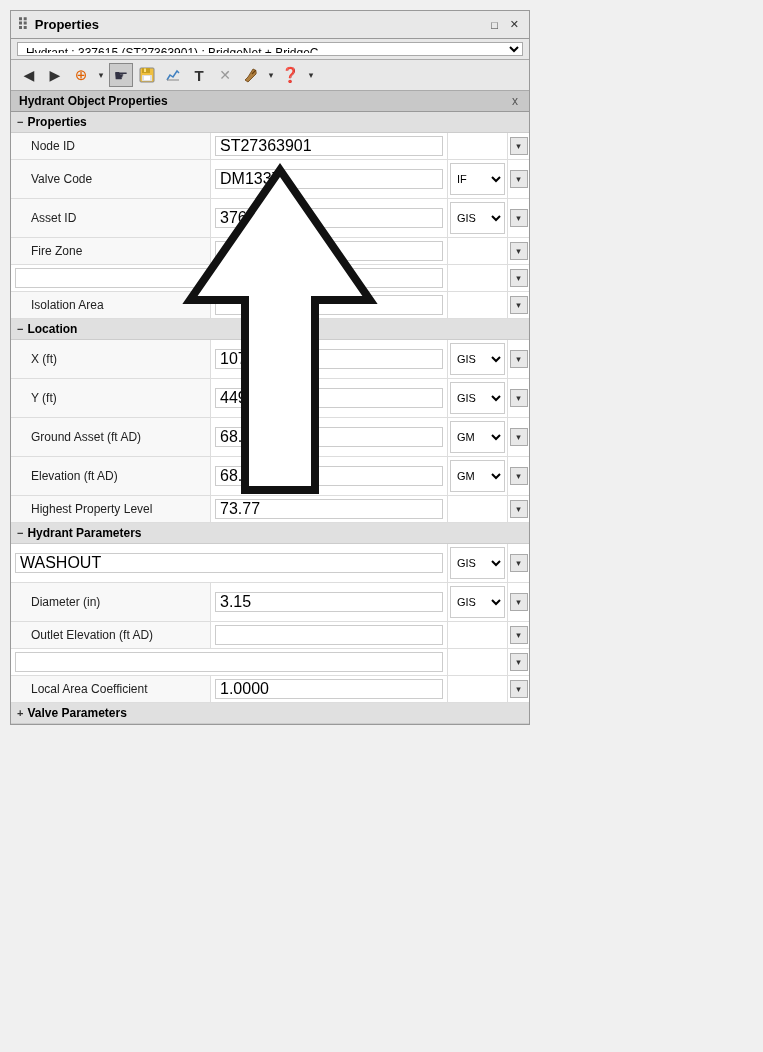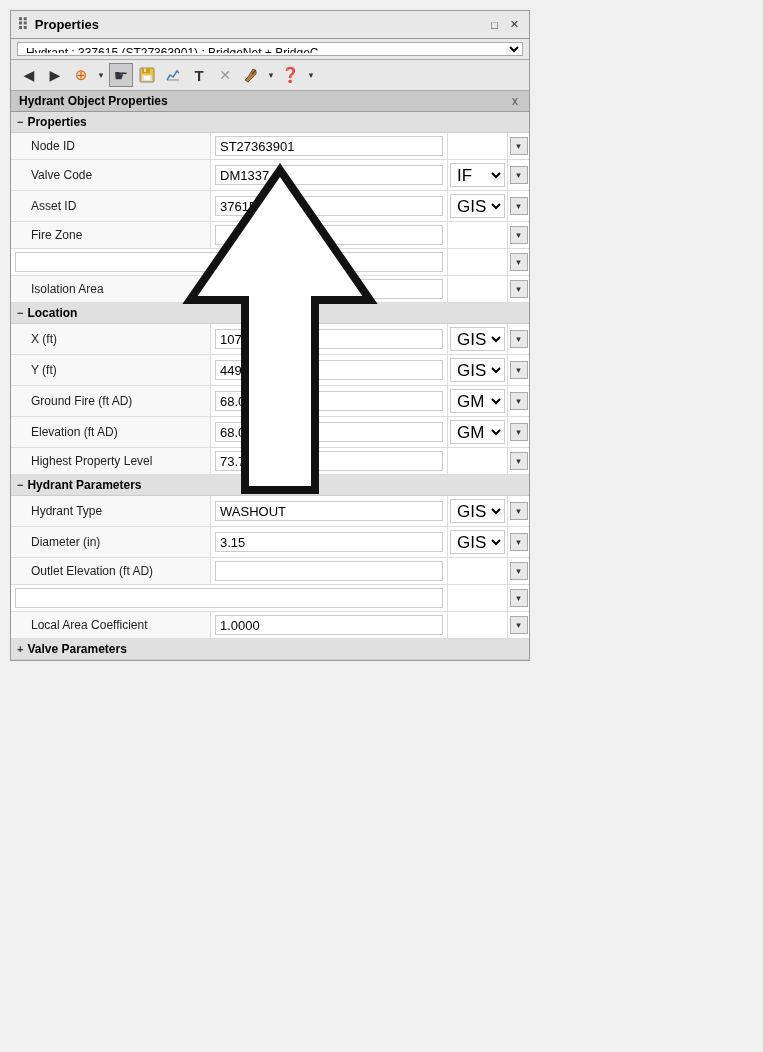--- a/index.html
+++ b/index.html
@@ -173,39 +173,39 @@
       flex: 1;
       padding: 3px 4px;
       display: flex;
       align-items: center;
     }
 
     .prop-value-input {
       flex: 1;
       height: 20px;
       border: 1px solid #ccc;
-      font-size: 13px;
+      font-size: 16px;
       padding: 1px 4px;
       background: white;
     }
 
     .prop-source-cell {
       width: 60px;
       min-width: 60px;
       padding: 3px 2px;
       display: flex;
       align-items: center;
       border-left: 1px solid #ddd;
     }
 
     .prop-source-select {
       width: 100%;
-      height: 24px;
+      height: 32px;
       border: 1px solid #ccc;
-      font-size: 17px;
+      font-size: 11px;
       background: white;
       padding: 0 2px;
       cursor: pointer;
     }
 
     .prop-dropdown-cell {
       width: 22px;
       min-width: 22px;
       border-left: 1px solid #ddd;
       display: flex;
@@ -393,21 +393,21 @@
           <input type="text" class="prop-value-input" value="449196.58" style="">
         </div>
         <div class="prop-source-cell">
           <select class="prop-source-select"><option value="GIS">GIS</option></select>
         </div>
         <div class="prop-dropdown-cell">
           <button class="prop-dropdown-btn">▾</button>
         </div>
       </div>
       <div class="prop-row">
-        <div class="prop-label">Ground Fire (ft AD)</div>
+        <div class="prop-label">Ground Asset (ft AD)</div>
         <div class="prop-value-cell">
           <input type="text" class="prop-value-input" value="68.05" style="">
         </div>
         <div class="prop-source-cell">
           <select class="prop-source-select"><option value="GM">GM</option></select>
         </div>
         <div class="prop-dropdown-cell">
           <button class="prop-dropdown-btn">▾</button>
         </div>
       </div>
@@ -431,21 +431,20 @@
         <div class="prop-source-cell"></div>
         <div class="prop-dropdown-cell">
           <button class="prop-dropdown-btn">▾</button>
         </div>
       </div>
       <div class="section-header">
         <span class="section-toggle">−</span>
         <span>Hydrant Parameters</span>
       </div>
       <div class="prop-row">
-        <div class="prop-label">Hydrant Type</div>
         <div class="prop-value-cell">
           <input type="text" class="prop-value-input" value="WASHOUT" style="">
         </div>
         <div class="prop-source-cell">
           <select class="prop-source-select"><option value="GIS">GIS</option></select>
         </div>
         <div class="prop-dropdown-cell">
           <button class="prop-dropdown-btn">▾</button>
         </div>
       </div>

